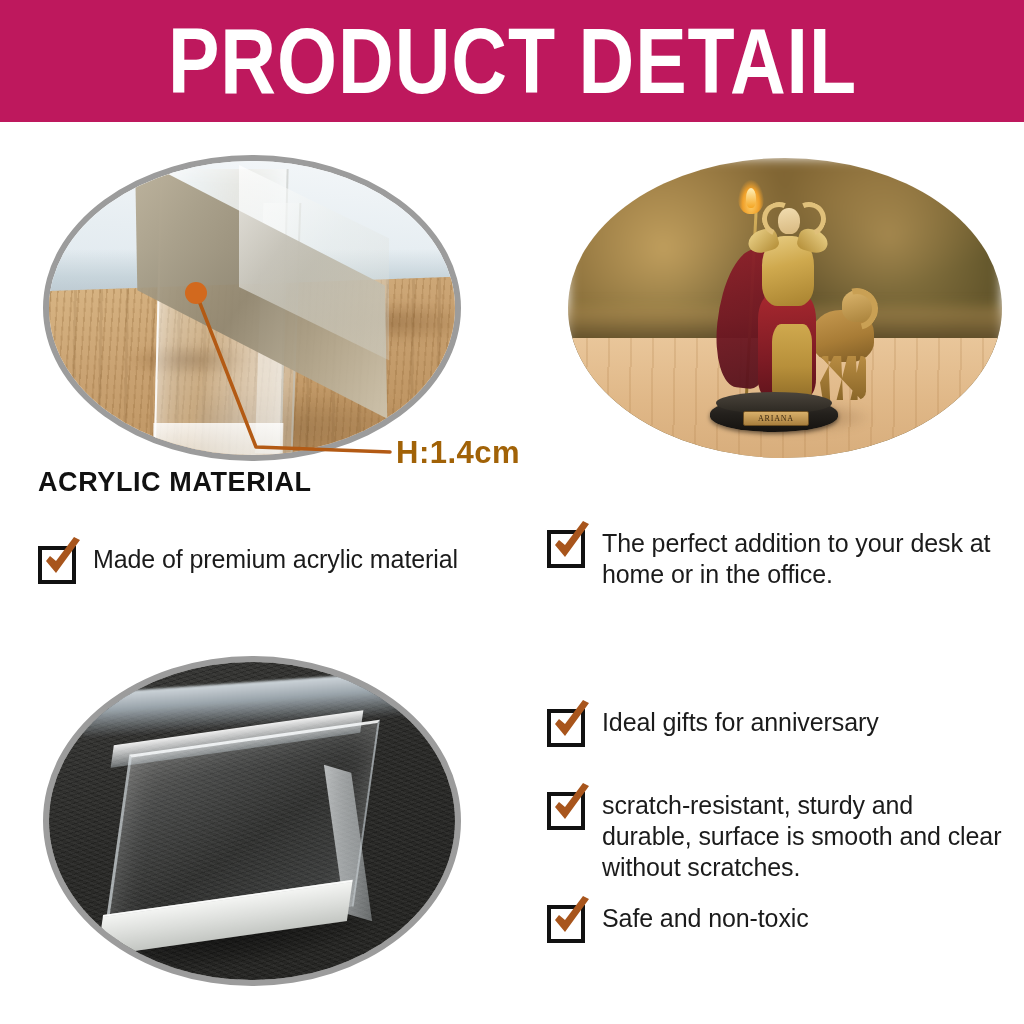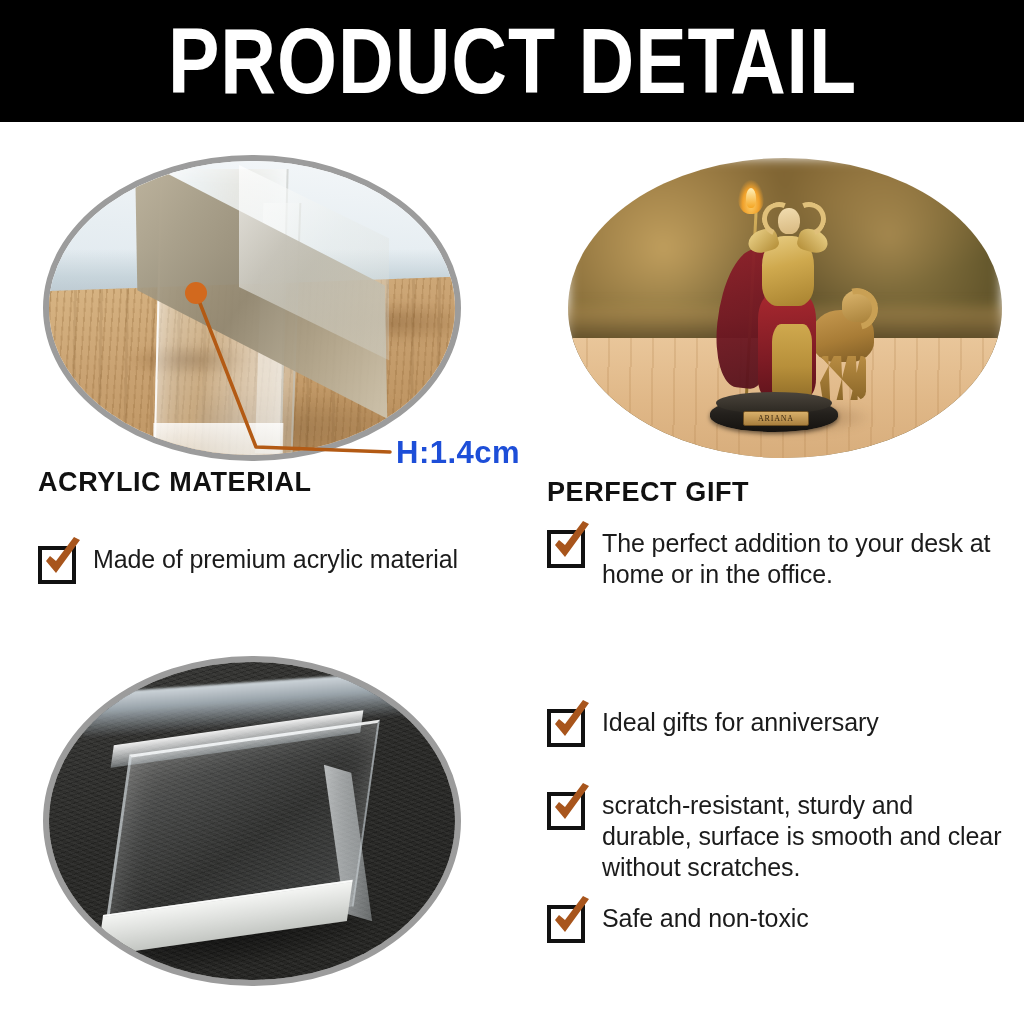--- a/index.html
+++ b/index.html
@@ -8,21 +8,21 @@
     background:#ffffff;
     font-family:"Liberation Sans",sans-serif;
     overflow:hidden;
     position:relative;
   }
   #page{position:relative;width:1024px;height:1024px;overflow:hidden;background:#fff;}
 
   
   .header{
     position:absolute;left:0;top:0;width:1024px;height:122px;
-    background:#000000;
+    background:#be185d;
     display:flex;align-items:center;justify-content:center;
   }
   .header-title{
     color:#ffffff;
     font-family:"Liberation Sans",sans-serif;
     font-weight:bold;
     font-size:83px;
     line-height:83px;
     letter-spacing:1px;
     transform:scaleX(0.93) scaleY(1.12);
@@ -124,21 +124,21 @@
   .pe1-slab-shadow{
     position:absolute;left:150px;top:228px;width:220px;height:80px;
     background:radial-gradient(ellipse at 30% 50%,rgba(108,78,44,.40) 0%,rgba(140,102,58,.14) 58%,rgba(0,0,0,0) 76%);
     filter:blur(5px);
   }
 
   
   .leader-svg{position:absolute;left:0;top:0;width:1024px;height:1024px;pointer-events:none;}
   .dim-label{
     position:absolute;left:396px;top:437px;
-    color:#1d4ed8;
+    color:#a16207;
     font-family:"Liberation Sans",sans-serif;
     font-weight:bold;font-size:31px;line-height:31px;
     letter-spacing:.5px;
     white-space:nowrap;
   }
 
   
   #photo-figurine{
     left:568px;top:158px;width:434px;height:300px;
   }
@@ -477,21 +477,20 @@
 
   <div class="check-item" id="item-acrylic-0">
     <div class="checkbox">
       <svg class="tick" viewBox="0 0 46 46">
         <path d="M7 24 L17 36 L41 3 L35 0 L17 24 L11 19 Z" fill="#A8551C"></path>
       </svg>
     </div>
     <div class="item-text">Made of premium acrylic material</div>
   </div>
 
-  <div class="section-heading" id="heading-gift">PERFECT GIFT</div>
 
   <div class="check-item" id="item-gift-0">
     <div class="checkbox">
       <svg class="tick" viewBox="0 0 46 46">
         <path d="M7 24 L17 36 L41 3 L35 0 L17 24 L11 19 Z" fill="#A8551C"></path>
       </svg>
     </div>
     <div class="item-text">The perfect addition to your desk at home or in the office.</div>
   </div>
 

